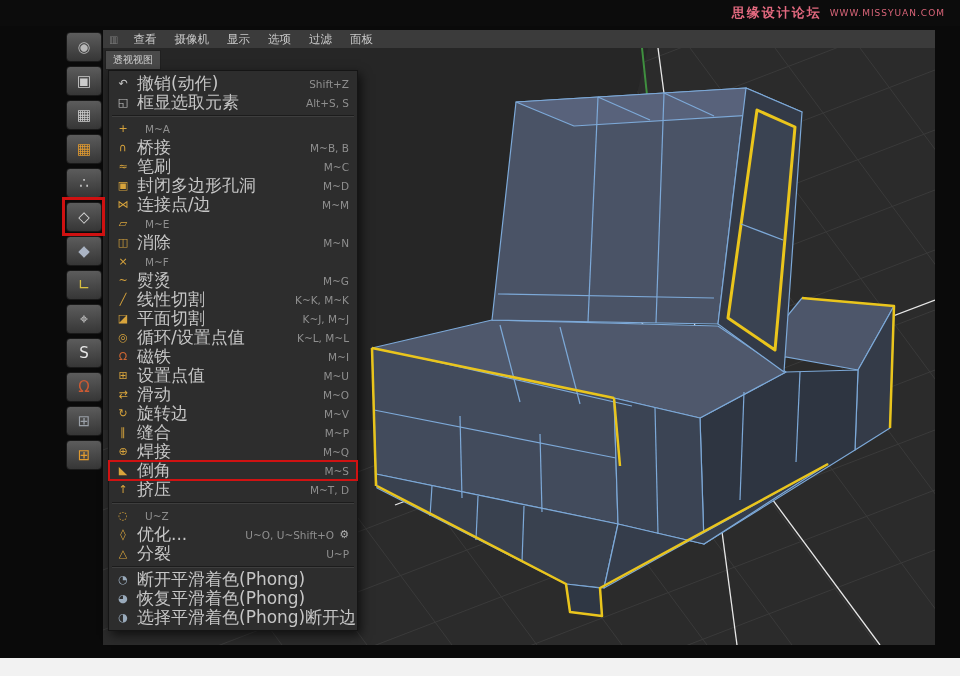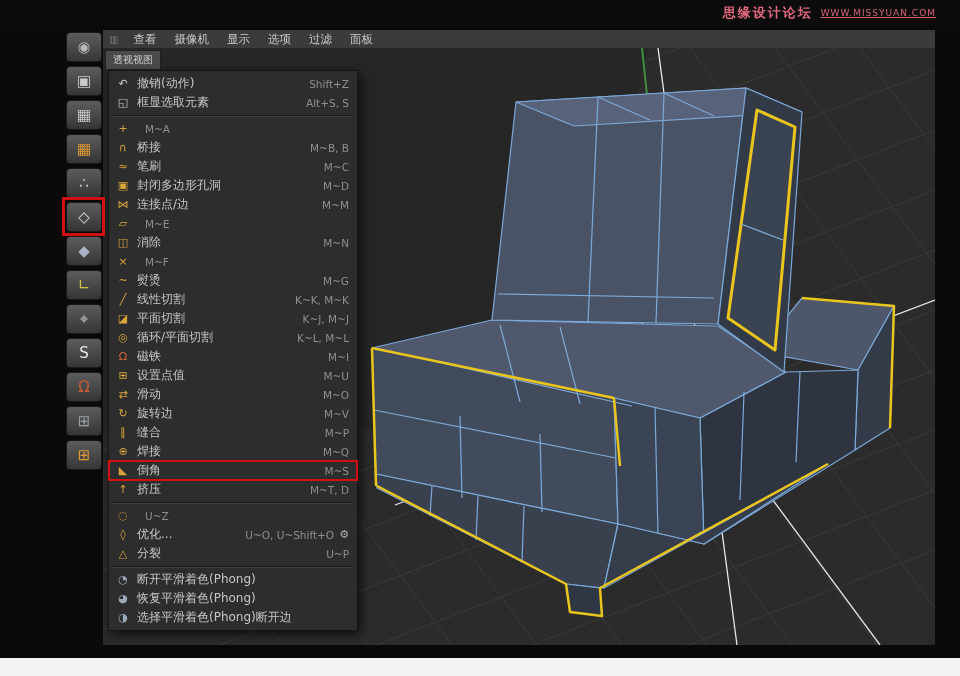--- a/index.html
+++ b/index.html
@@ -4,23 +4,23 @@
 <style>
   html,body{margin:0;padding:0;}
   body{
     width:960px;height:676px;position:relative;overflow:hidden;
     background:#0a0a0a;
     font-family:"DejaVu Sans","Liberation Sans",sans-serif;
   }
   
   .brandbar{position:absolute;left:0;top:0;width:960px;height:26px;background:#0c0c0c;
     display:flex;align-items:center;justify-content:flex-end;gap:8px;
-    padding-right:24px;box-sizing:border-box;}
+    padding-right:15px;box-sizing:border-box;}
   .brand-name{color:#e2697f;font-size:13px;font-weight:bold;letter-spacing:2px;}
-  .brand-url{color:#d86478;font-size:9px;letter-spacing:1px;text-decoration:underline;}
+  .brand-url{color:#d86478;font-size:9px;letter-spacing:1px;}
 
   
   .menubar{position:absolute;left:103px;top:30px;width:832px;height:18px;background:#3b3b3b;
     display:flex;align-items:center;border-bottom:1px solid #262626;}
   .menubar .handle{color:#7a7a7a;font-size:10px;padding:0 6px;}
   .menubar .mitem{color:#c9c9c9;font-size:11.5px;padding:0 9px;cursor:default;text-align:right;}
 
   
   .viewport{position:absolute;left:103px;top:48px;width:832px;height:597px;background:#2b2b2b;overflow:hidden;}
   .vtab{position:absolute;left:105px;top:50px;background:#4a4a4a;color:#cfcfcf;font-size:10px;
@@ -29,21 +29,21 @@
   
   .toolbar-icon{position:absolute;left:66px;width:36px;height:30px;
     background:linear-gradient(#5c5c5c,#363636);border:1px solid #1a1a1a;border-radius:4px;
     display:flex;align-items:center;justify-content:center;font-size:15px;z-index:2;box-sizing:border-box;}
 
   
   .menu{position:absolute;left:108px;top:70px;width:248px;background:#2d2d2d;
     border:1px solid #151515;box-shadow:3px 4px 10px rgba(0,0,0,.65);padding:3px 0;z-index:5;}
   .mrow{display:flex;align-items:center;height:19px;padding:0 8px 0 6px;cursor:default;}
   .mrow .ic{width:16px;font-size:11px;text-align:center;margin-right:6px;flex:none;}
-  .mrow .lbl{flex:1;color:#c6c6c6;font-size:12px;white-space:nowrap;}
+  .mrow .lbl{flex:1;color:#c6c6c6;font-size:17px;white-space:nowrap;}
   .mrow .sc{color:#8f8f8f;font-size:10.5px;margin-left:8px;white-space:nowrap;}
   .mrow .gear{color:#b0b0b0;font-size:11px;margin-left:5px;}
   .msep{height:7px;display:flex;align-items:center;padding:0 3px;}
   .msep div{width:100%;height:0;border-top:1px solid #1c1c1c;border-bottom:1px solid #3e3e3e;}
   .mrow.hl{outline:2px solid #d01212;outline-offset:-1px;position:relative;z-index:6;}
 
   .redbox-toolbar{position:absolute;left:62px;top:197px;width:43px;height:39px;
     border:3px solid #cf1111;z-index:7;box-sizing:border-box;}
 
   .bottom-dark{position:absolute;left:0;top:645px;width:960px;height:13px;background:#0a0a0a;}
@@ -267,21 +267,21 @@
       <span class="lbl">线性切割</span>
       <span class="sc">K~K, M~K</span>
     </div>
     <div class="mrow">
       <span class="ic" style="color: rgb(216, 164, 60);">◪</span>
       <span class="lbl">平面切割</span>
       <span class="sc">K~J, M~J</span>
     </div>
     <div class="mrow">
       <span class="ic" style="color: rgb(216, 164, 60);">◎</span>
-      <span class="lbl">循环/平面切割</span>
+      <span class="lbl">循环/设置点值</span>
       <span class="sc">K~L, M~L</span>
     </div>
     <div class="mrow">
       <span class="ic" style="color: rgb(204, 102, 51);">Ω</span>
       <span class="lbl">磁铁</span>
       <span class="sc">M~I</span>
     </div>
     <div class="mrow">
       <span class="ic" style="color: rgb(216, 164, 60);">⊞</span>
       <span class="lbl">设置点值</span>

